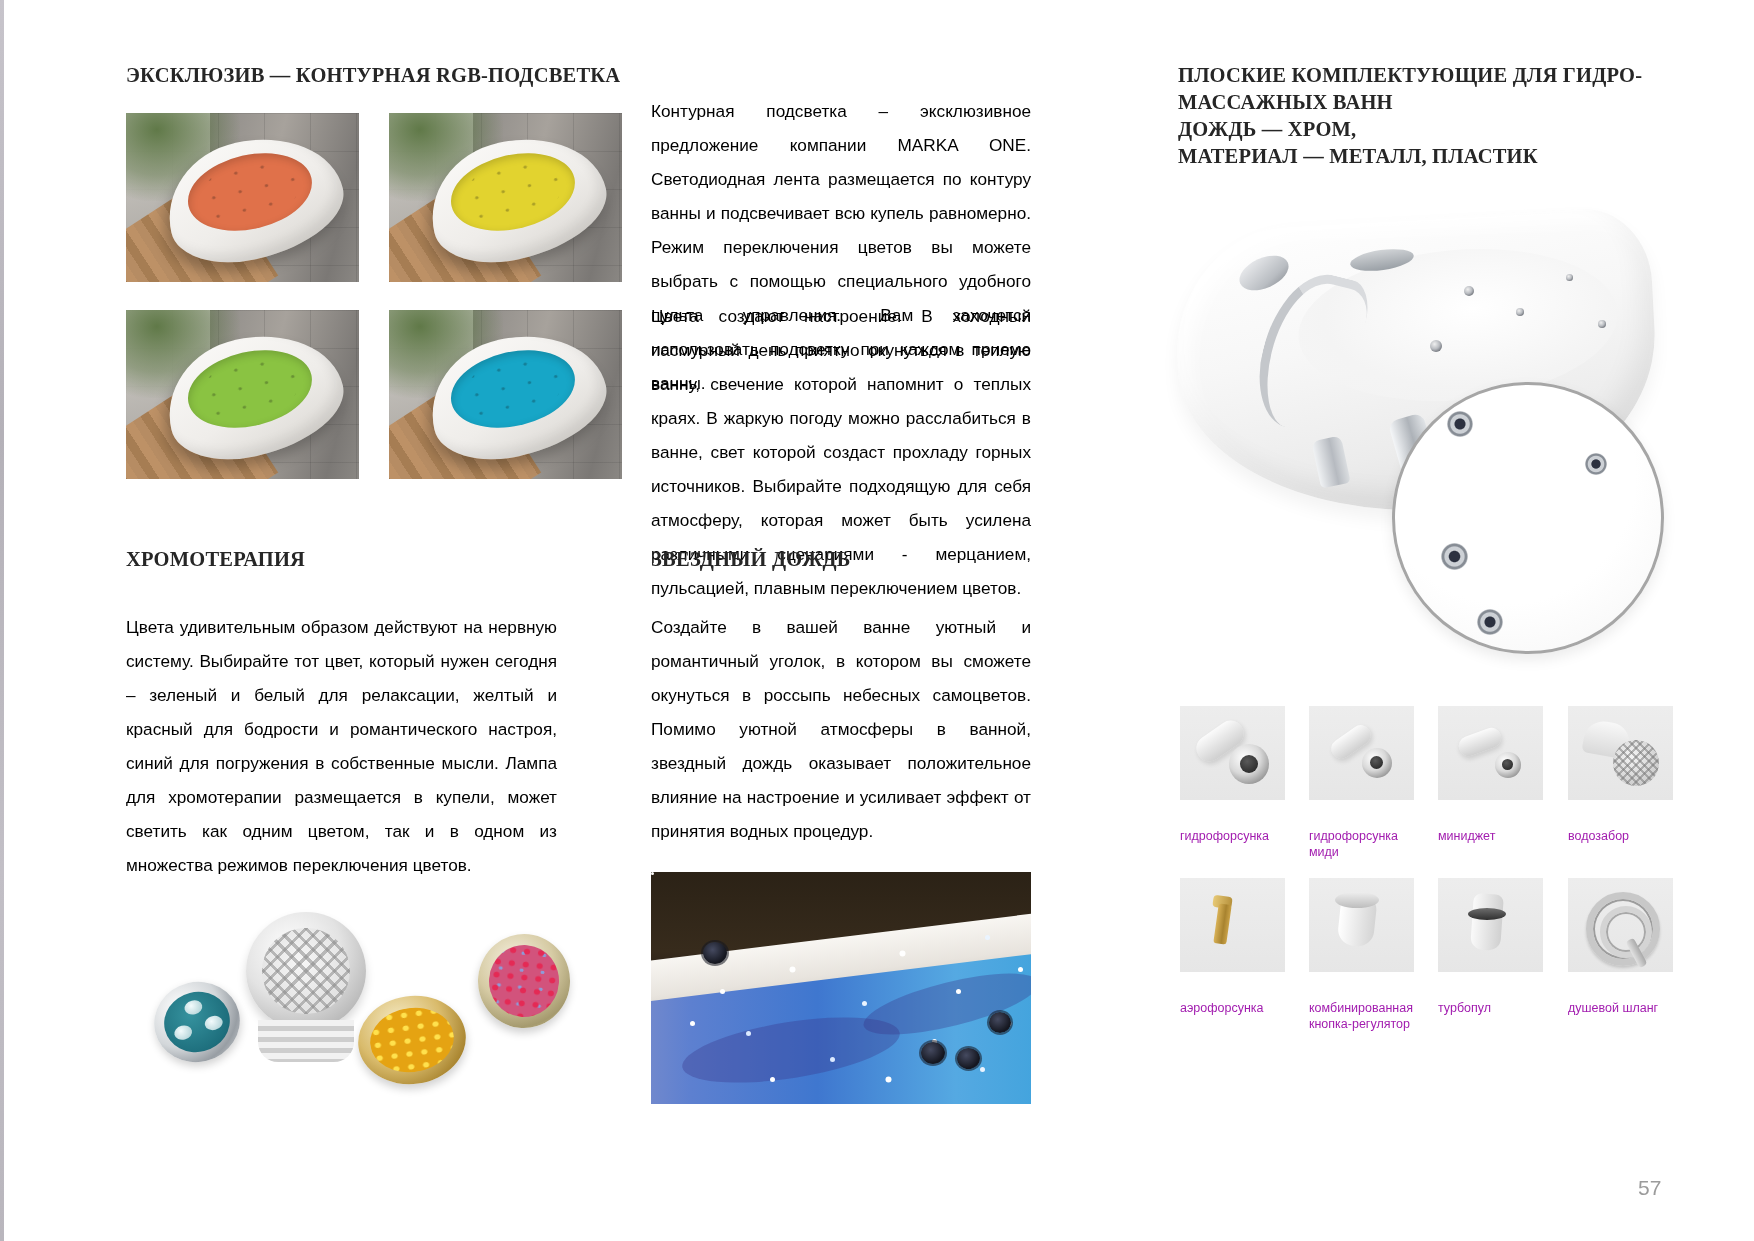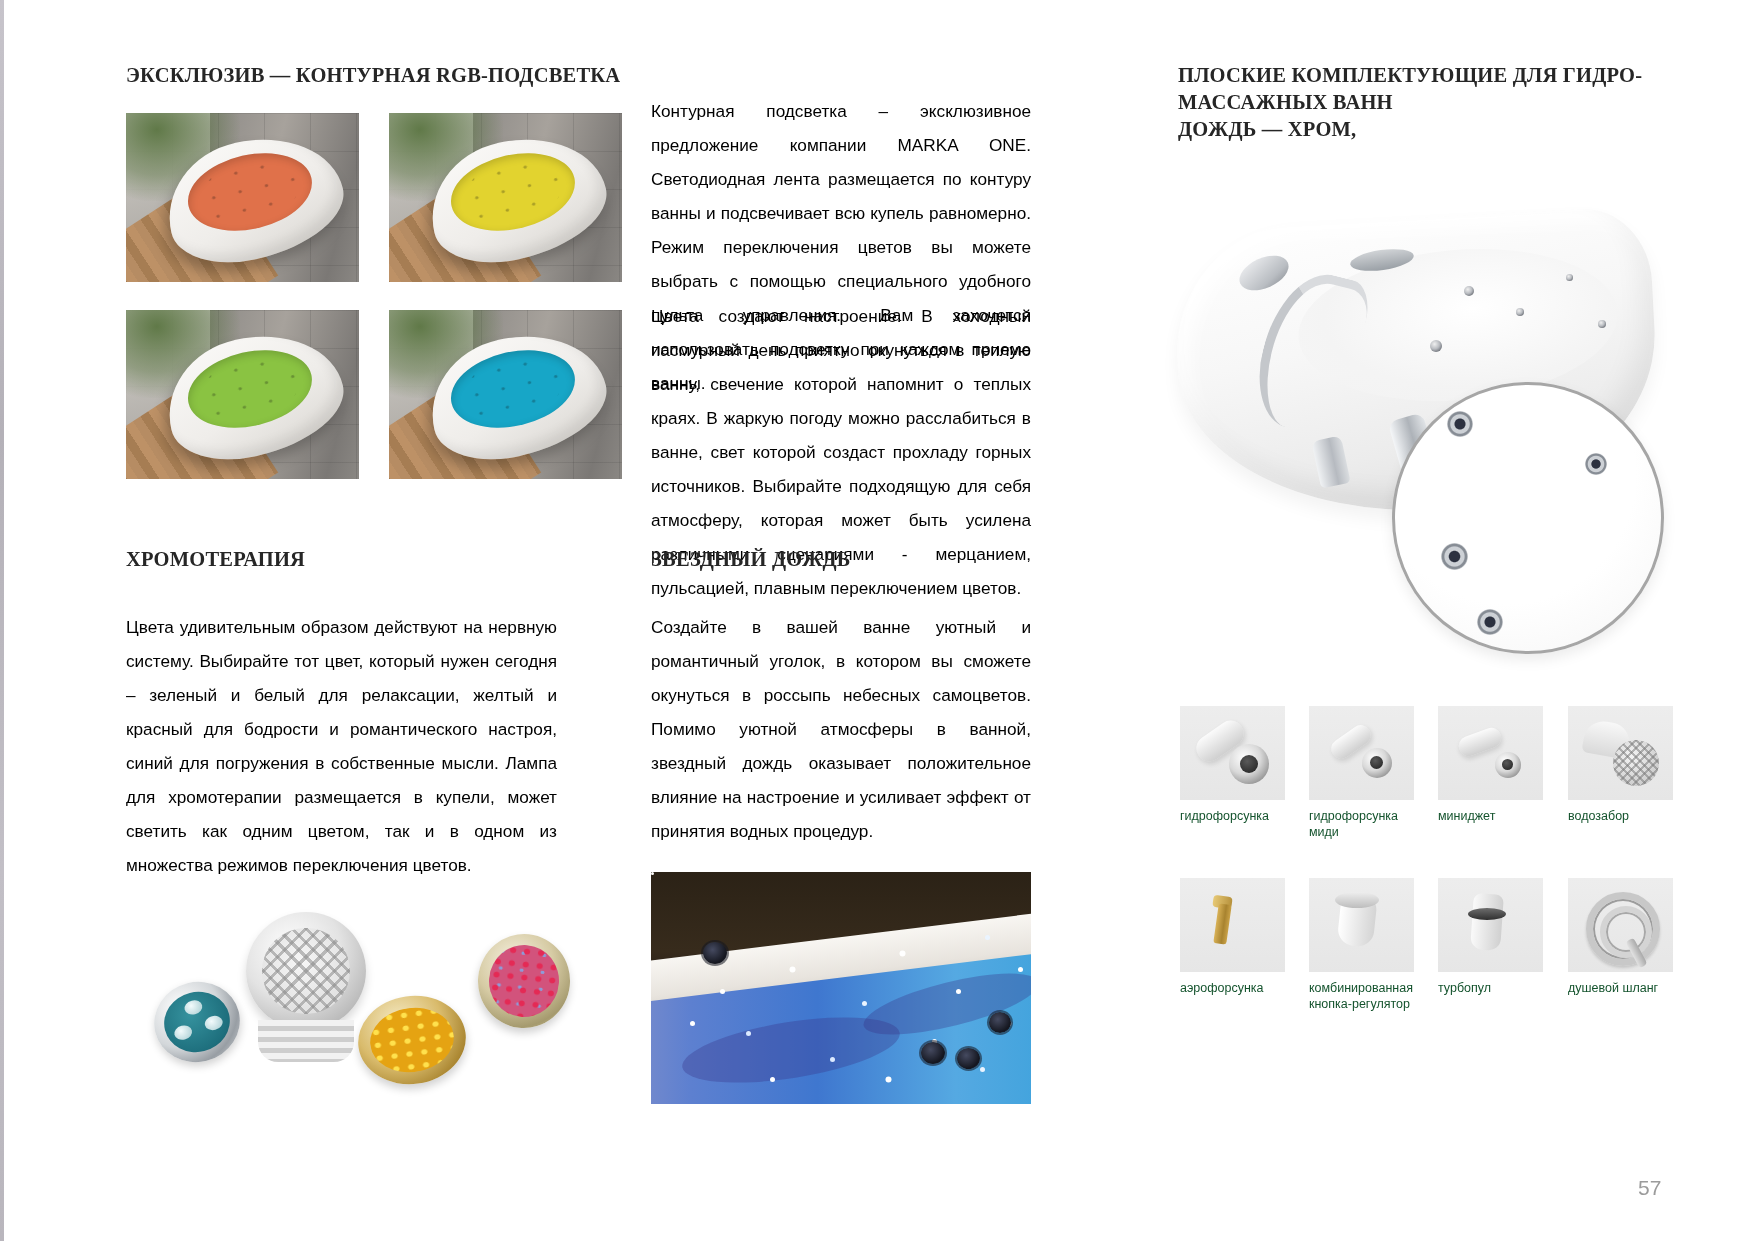--- a/index.html
+++ b/index.html
@@ -61,21 +61,21 @@
   .hero-circle{position:absolute;left:214px;top:192px;width:266px;height:266px;border-radius:50%;
      border:3px solid #a6a6a6;background:radial-gradient(circle at 42% 34%,#ffffff 55%,#f4f4f4 100%);
      box-shadow:0 6px 14px rgba(0,0,0,.08);}
   .jet{position:absolute;border-radius:50%;
      background:radial-gradient(circle at 50% 50%,#2c3140 0 27%,#cdd1d6 33% 50%,#878d95 56% 64%,#e9eaec 72%);}
 
   
   .comp-cell{position:absolute;width:105px;}
   .comp-img{position:relative;width:105px;height:94px;overflow:hidden;
      background:linear-gradient(180deg,#ededed 0%,#e6e6e6 100%);}
-  .comp-label{margin-top:8px;width:120px;font-size:12.5px;line-height:16px;color:#14532d;}
+  .comp-label{margin-top:28px;width:120px;font-size:12.5px;line-height:16px;color:#a21caf;}
   .c-cyl{position:absolute;left:14px;top:22px;width:52px;height:26px;border-radius:13px;transform:rotate(-35deg);
      background:linear-gradient(180deg,#fbfbfb,#cfcfcf);box-shadow:0 3px 5px rgba(0,0,0,.12);}
   .c-ring{position:absolute;right:16px;bottom:16px;width:40px;height:40px;border-radius:50%;
      background:radial-gradient(circle at 38% 34%,#ffffff 0%,#d9d9d9 45%,#9c9c9c 75%,#757575 100%);}
   .c-hole{position:absolute;left:11px;top:11px;width:18px;height:18px;border-radius:50%;
      background:radial-gradient(circle at 40% 35%,#5a5a5a,#1e1e1e);}
   .small .c-cyl{width:44px;height:20px;left:20px;top:26px;}
   .small .c-ring{width:30px;height:30px;right:22px;bottom:22px;}
   .small .c-hole{width:13px;height:13px;left:8px;top:8px;}
   .c-mesh{position:absolute;right:14px;bottom:14px;width:46px;height:46px;border-radius:50%;
@@ -215,20 +215,21 @@
   <div class="h1" style="left:126px;top:546px;">ХРОМОТЕРАПИЯ</div>
   <div class="body-text" style="left:126px;top:610px;width:431px;">Цвета удивительным образом действуют на нервную систему. Выбирайте тот цвет, который нужен сегодня – зеленый и белый для релаксации, желтый и красный для бодрости и романтического настроя, синий для погружения в собственные мысли. Лампа для хромотерапии размещается в купели, может светить как одним цветом, так и в одном из множества режимов переключения цветов.</div>
 
   <div class="h1" style="left:651px;top:546px;text-align:center;">ЗВЕЗДНЫЙ ДОЖДЬ</div>
   <div class="body-text p-mid" style="top:610px;">Создайте в вашей ванне уютный и романтичный уголок, в котором вы сможете окунуться в россыпь небесных самоцветов. Помимо уютной атмосферы в ванной, звездный дождь оказывает положительное влияние на настроение и усиливает эффект от принятия водных процедур.</div>
 
   <div class="h1" style="left:1178px;top:62px;width:500px;">
     <div>ПЛОСКИЕ КОМПЛЕКТУЮЩИЕ ДЛЯ ГИДРО-</div>
     <div>МАССАЖНЫХ ВАНН</div>
     <div>ДОЖДЬ — ХРОМ,</div>
+    <div>МАТЕРИАЛ  — МЕТАЛЛ, ПЛАСТИК</div>
   </div>
 
   <div class="hero">
     <div class="hero-tub"></div>
     <div class="hero-basin"></div>
     <div class="hero-spout"></div>
     <div class="hero-shower-head"></div>
     <div class="hero-soap"></div>
     <div class="hero-tap1"></div>
     <div class="hero-tap2"></div>

